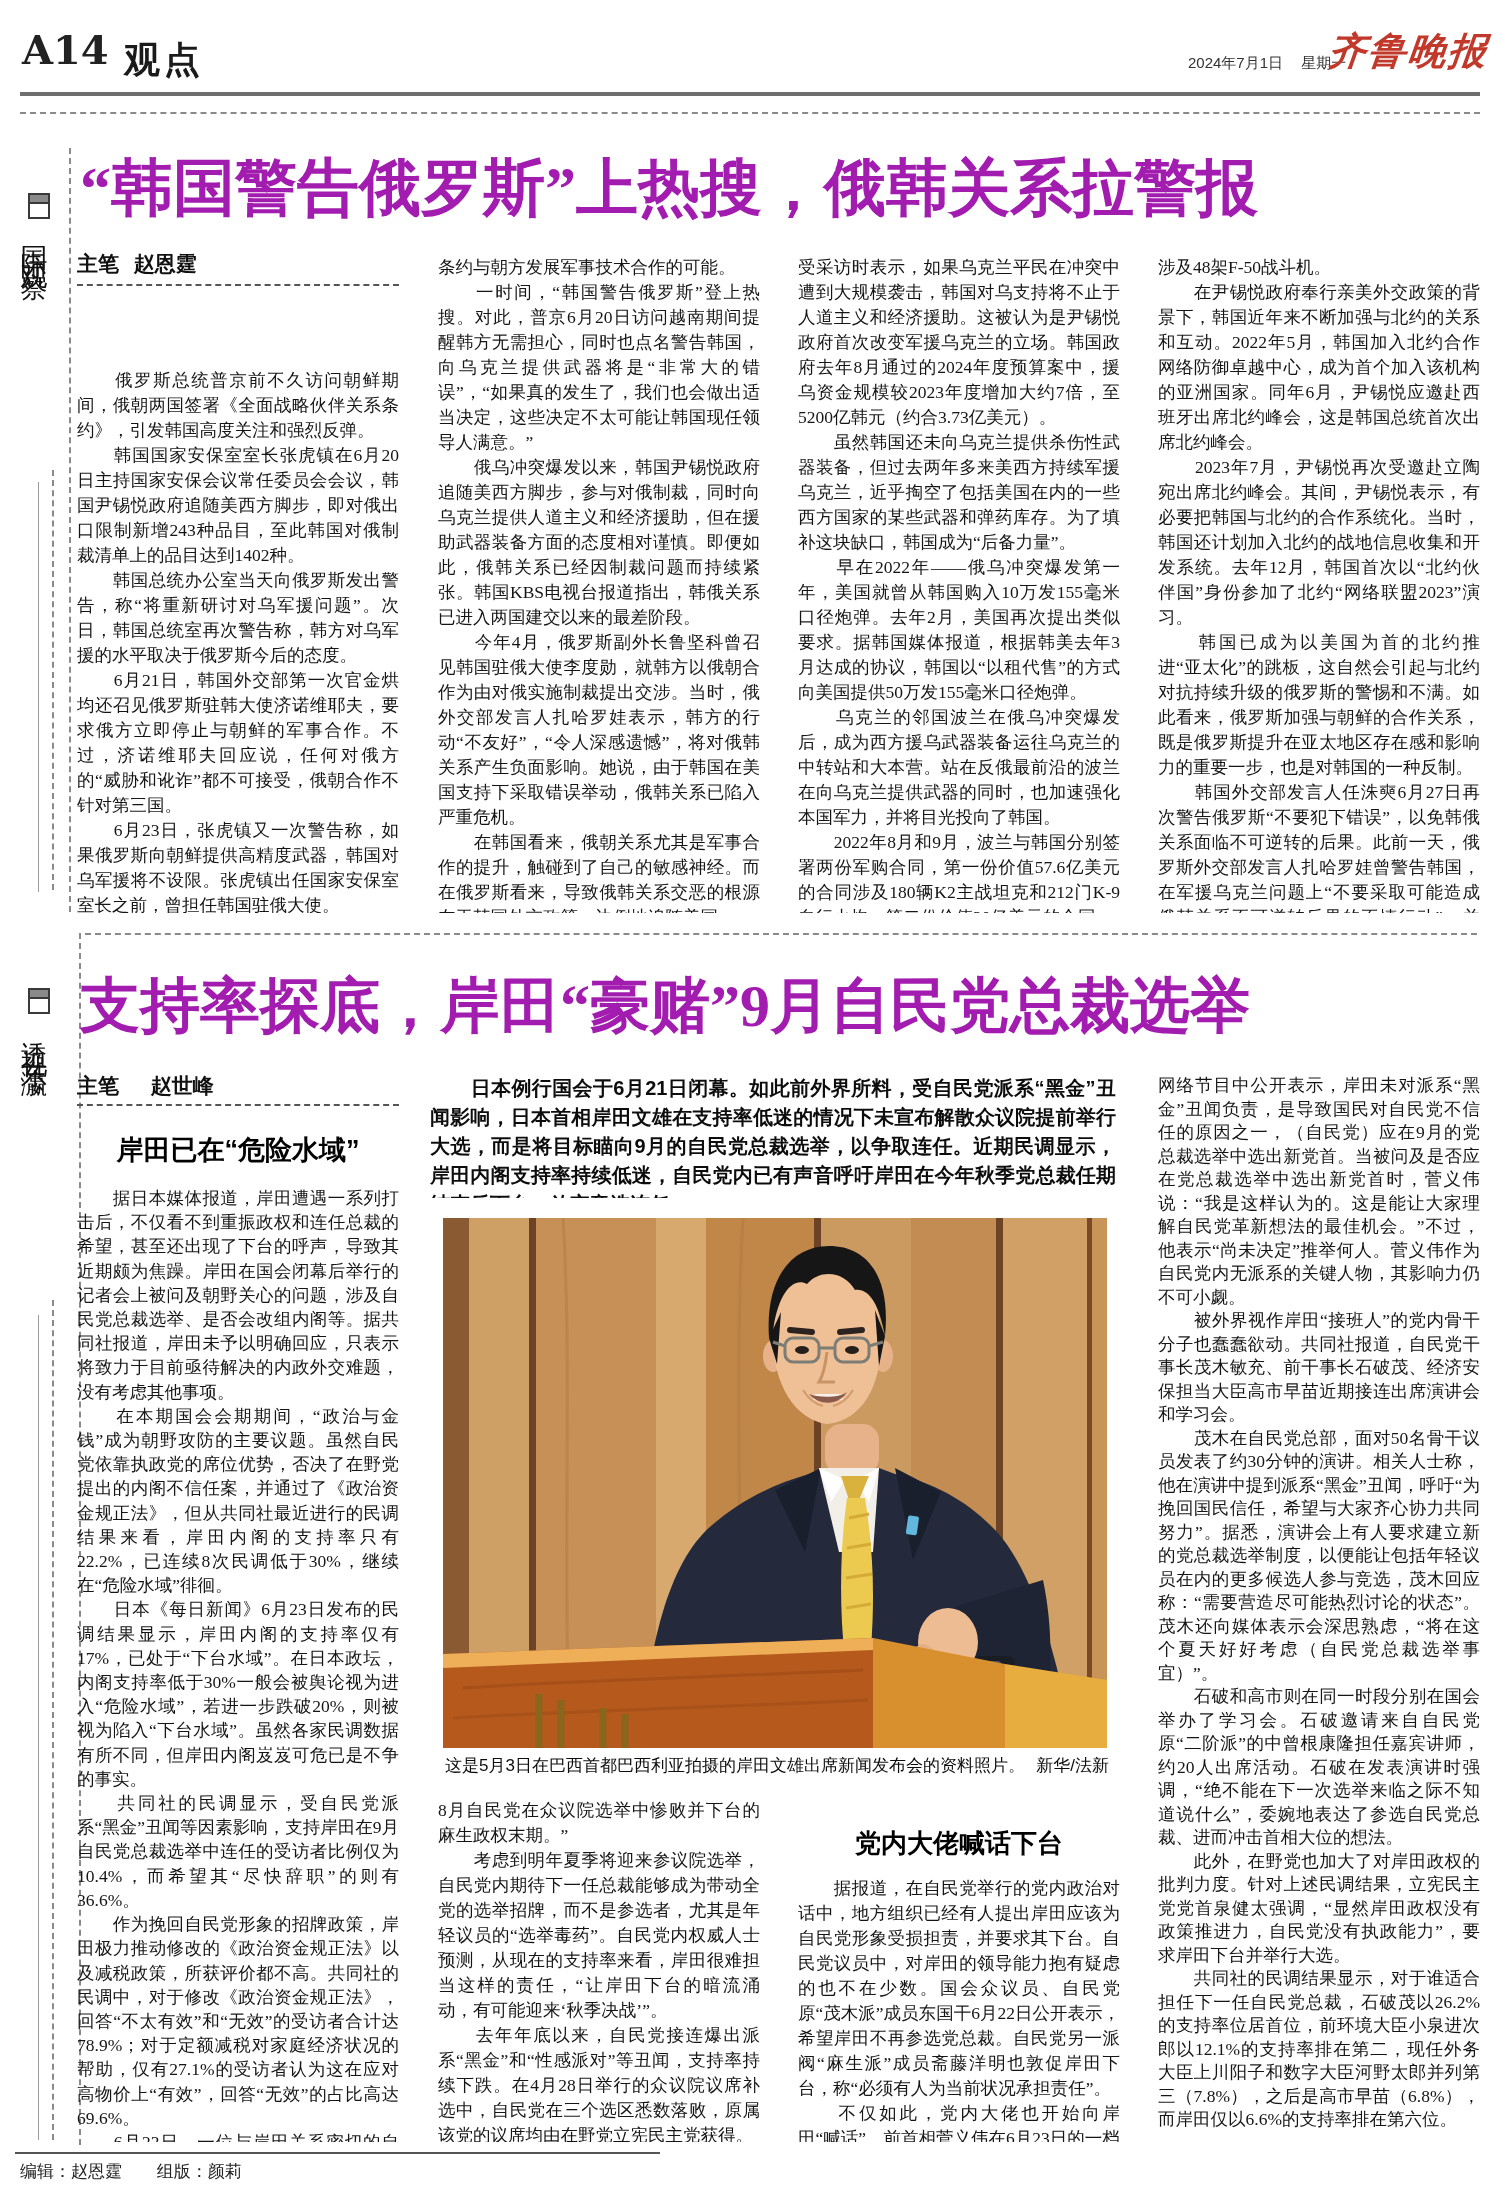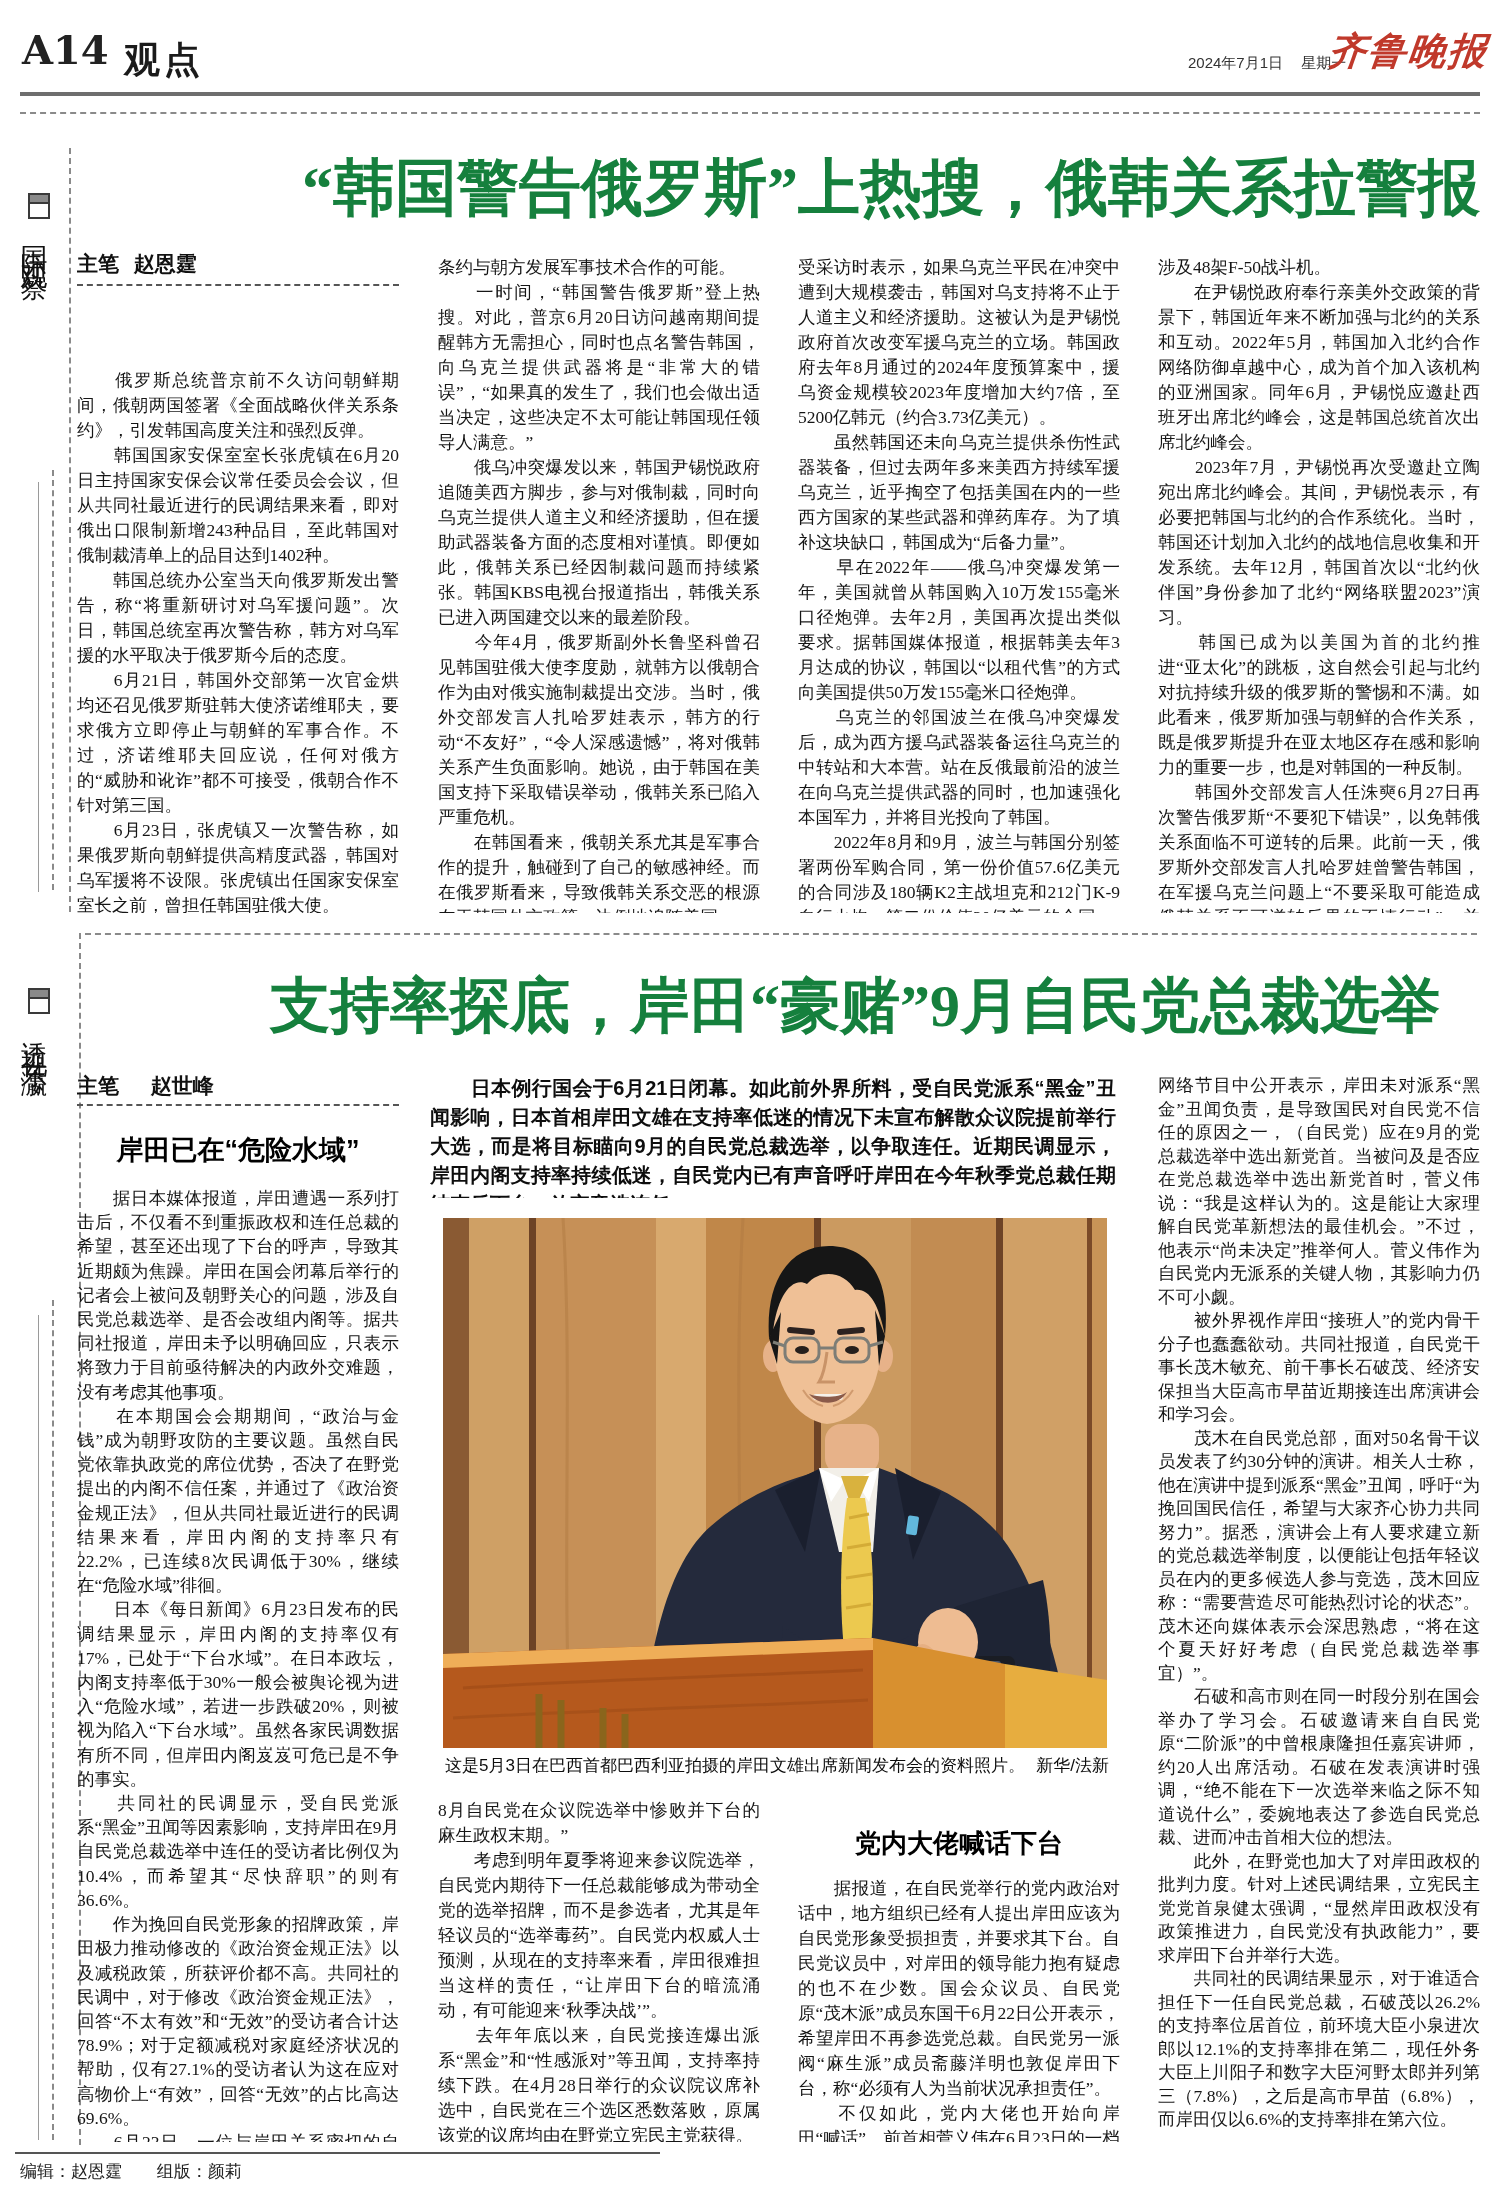--- a/index.html
+++ b/index.html
@@ -16,21 +16,21 @@
   .hrule{background:#6e6e6e;height:4px;}
   .dash-h{border-top:2px dashed #8a8a8a;height:0;}
   .dash-v{border-left:2px dashed #8a8a8a;width:0;}
   .thin-v{width:1px;background:#9a9a9a;}
   
   .corner-icon{width:18px;height:22px;border:2px solid #3a3a3a;background:#fff;}
   .corner-icon .bar{height:7px;background:#8a8a8a;border-bottom:2px solid #3a3a3a;}
   .vlabel{writing-mode:vertical-rl;text-orientation:upright;font-size:27px;letter-spacing:9px;
           color:#111;font-family:"Liberation Serif","DejaVu Serif",serif;}
   
-  .bigtitle{font-weight:900;color:#15803d;text-align:right;font-family:"Liberation Serif","DejaVu Serif",serif;}
+  .bigtitle{font-weight:900;color:#a21caf;text-align:left;font-family:"Liberation Serif","DejaVu Serif",serif;}
   .byline{font-family:"Liberation Sans","DejaVu Sans",sans-serif;font-weight:bold;font-size:21px;color:#111;}
   .byline-rule{border-bottom:2px dashed #555;height:0;}
   .subhead{font-family:"Liberation Sans","DejaVu Sans",sans-serif;font-weight:bold;color:#000;text-align:center;}
   
   .body-col{width:322px;font-size:17.5px;line-height:25px;text-align:justify;overflow:hidden;color:#151515;}
   .a2c1{line-height:24.2px;}
   .a2c4{line-height:23.5px;}
   .intro{width:686px;font-family:"Liberation Sans","DejaVu Sans",sans-serif;font-weight:bold;
          font-size:20px;line-height:29px;text-align:justify;overflow:hidden;color:#0d0d0d;}
   .caption-row{width:664px;display:flex;font-family:"Liberation Sans","DejaVu Sans",sans-serif;
@@ -66,21 +66,21 @@
 <div class="abs bigtitle" style="left:80px;top:146px;width:1400px;font-size:62px;">“韩国警告俄罗斯”上热搜，俄韩关系拉警报</div>
 
 <div class="abs byline" style="left:77px;top:250px;">
   <span>主笔</span>
   <span style="margin-left:9px;">赵恩霆</span>
 </div>
 <div class="abs byline-rule" style="left:77px;top:284px;width:322px;"></div>
 
 <div class="abs body-col" style="left:77px;top:368px;height:545px;">
     <p>　　俄罗斯总统普京前不久访问朝鲜期间，俄朝两国签署《全面战略伙伴关系条约》，引发韩国高度关注和强烈反弹。</p>
-    <p>　　韩国国家安保室室长张虎镇在6月20日主持国家安保会议常任委员会会议，但从共同社最近进行的民调结果来看，即对俄出口限制新增243种品目，至此韩国对俄制裁清单上的品目达到1402种。</p>
+    <p>　　韩国国家安保室室长张虎镇在6月20日主持国家安保会议常任委员会会议，韩国尹锡悦政府追随美西方脚步，即对俄出口限制新增243种品目，至此韩国对俄制裁清单上的品目达到1402种。</p>
     <p>　　韩国总统办公室当天向俄罗斯发出警告，称“将重新研讨对乌军援问题”。次日，韩国总统室再次警告称，韩方对乌军援的水平取决于俄罗斯今后的态度。</p>
     <p>　　6月21日，韩国外交部第一次官金烘均还召见俄罗斯驻韩大使济诺维耶夫，要求俄方立即停止与朝鲜的军事合作。不过，济诺维耶夫回应说，任何对俄方的“威胁和讹诈”都不可接受，俄朝合作不针对第三国。</p>
     <p>　　6月23日，张虎镇又一次警告称，如果俄罗斯向朝鲜提供高精度武器，韩国对乌军援将不设限。张虎镇出任国家安保室室长之前，曾担任韩国驻俄大使。</p>
   </div>
 <div class="abs body-col" style="left:438px;top:255px;height:658px;">
     <p>条约与朝方发展军事技术合作的可能。</p>
     <p>　　一时间，“韩国警告俄罗斯”登上热搜。对此，普京6月20日访问越南期间提醒韩方无需担心，同时也点名警告韩国，向乌克兰提供武器将是“非常大的错误”，“如果真的发生了，我们也会做出适当决定，这些决定不太可能让韩国现任领导人满意。”</p>
     <p>　　俄乌冲突爆发以来，韩国尹锡悦政府追随美西方脚步，参与对俄制裁，同时向乌克兰提供人道主义和经济援助，但在援助武器装备方面的态度相对谨慎。即便如此，俄韩关系已经因制裁问题而持续紧张。韩国KBS电视台报道指出，韩俄关系已进入两国建交以来的最差阶段。</p>
     <p>　　今年4月，俄罗斯副外长鲁坚科曾召见韩国驻俄大使李度勋，就韩方以俄朝合作为由对俄实施制裁提出交涉。当时，俄外交部发言人扎哈罗娃表示，韩方的行动“不友好”，“令人深感遗憾”，将对俄韩关系产生负面影响。她说，由于韩国在美国支持下采取错误举动，俄韩关系已陷入严重危机。</p>
     <p>　　在韩国看来，俄朝关系尤其是军事合作的提升，触碰到了自己的敏感神经。而在俄罗斯看来，导致俄韩关系交恶的根源在于韩国外交政策一边倒地追随美国。</p>

